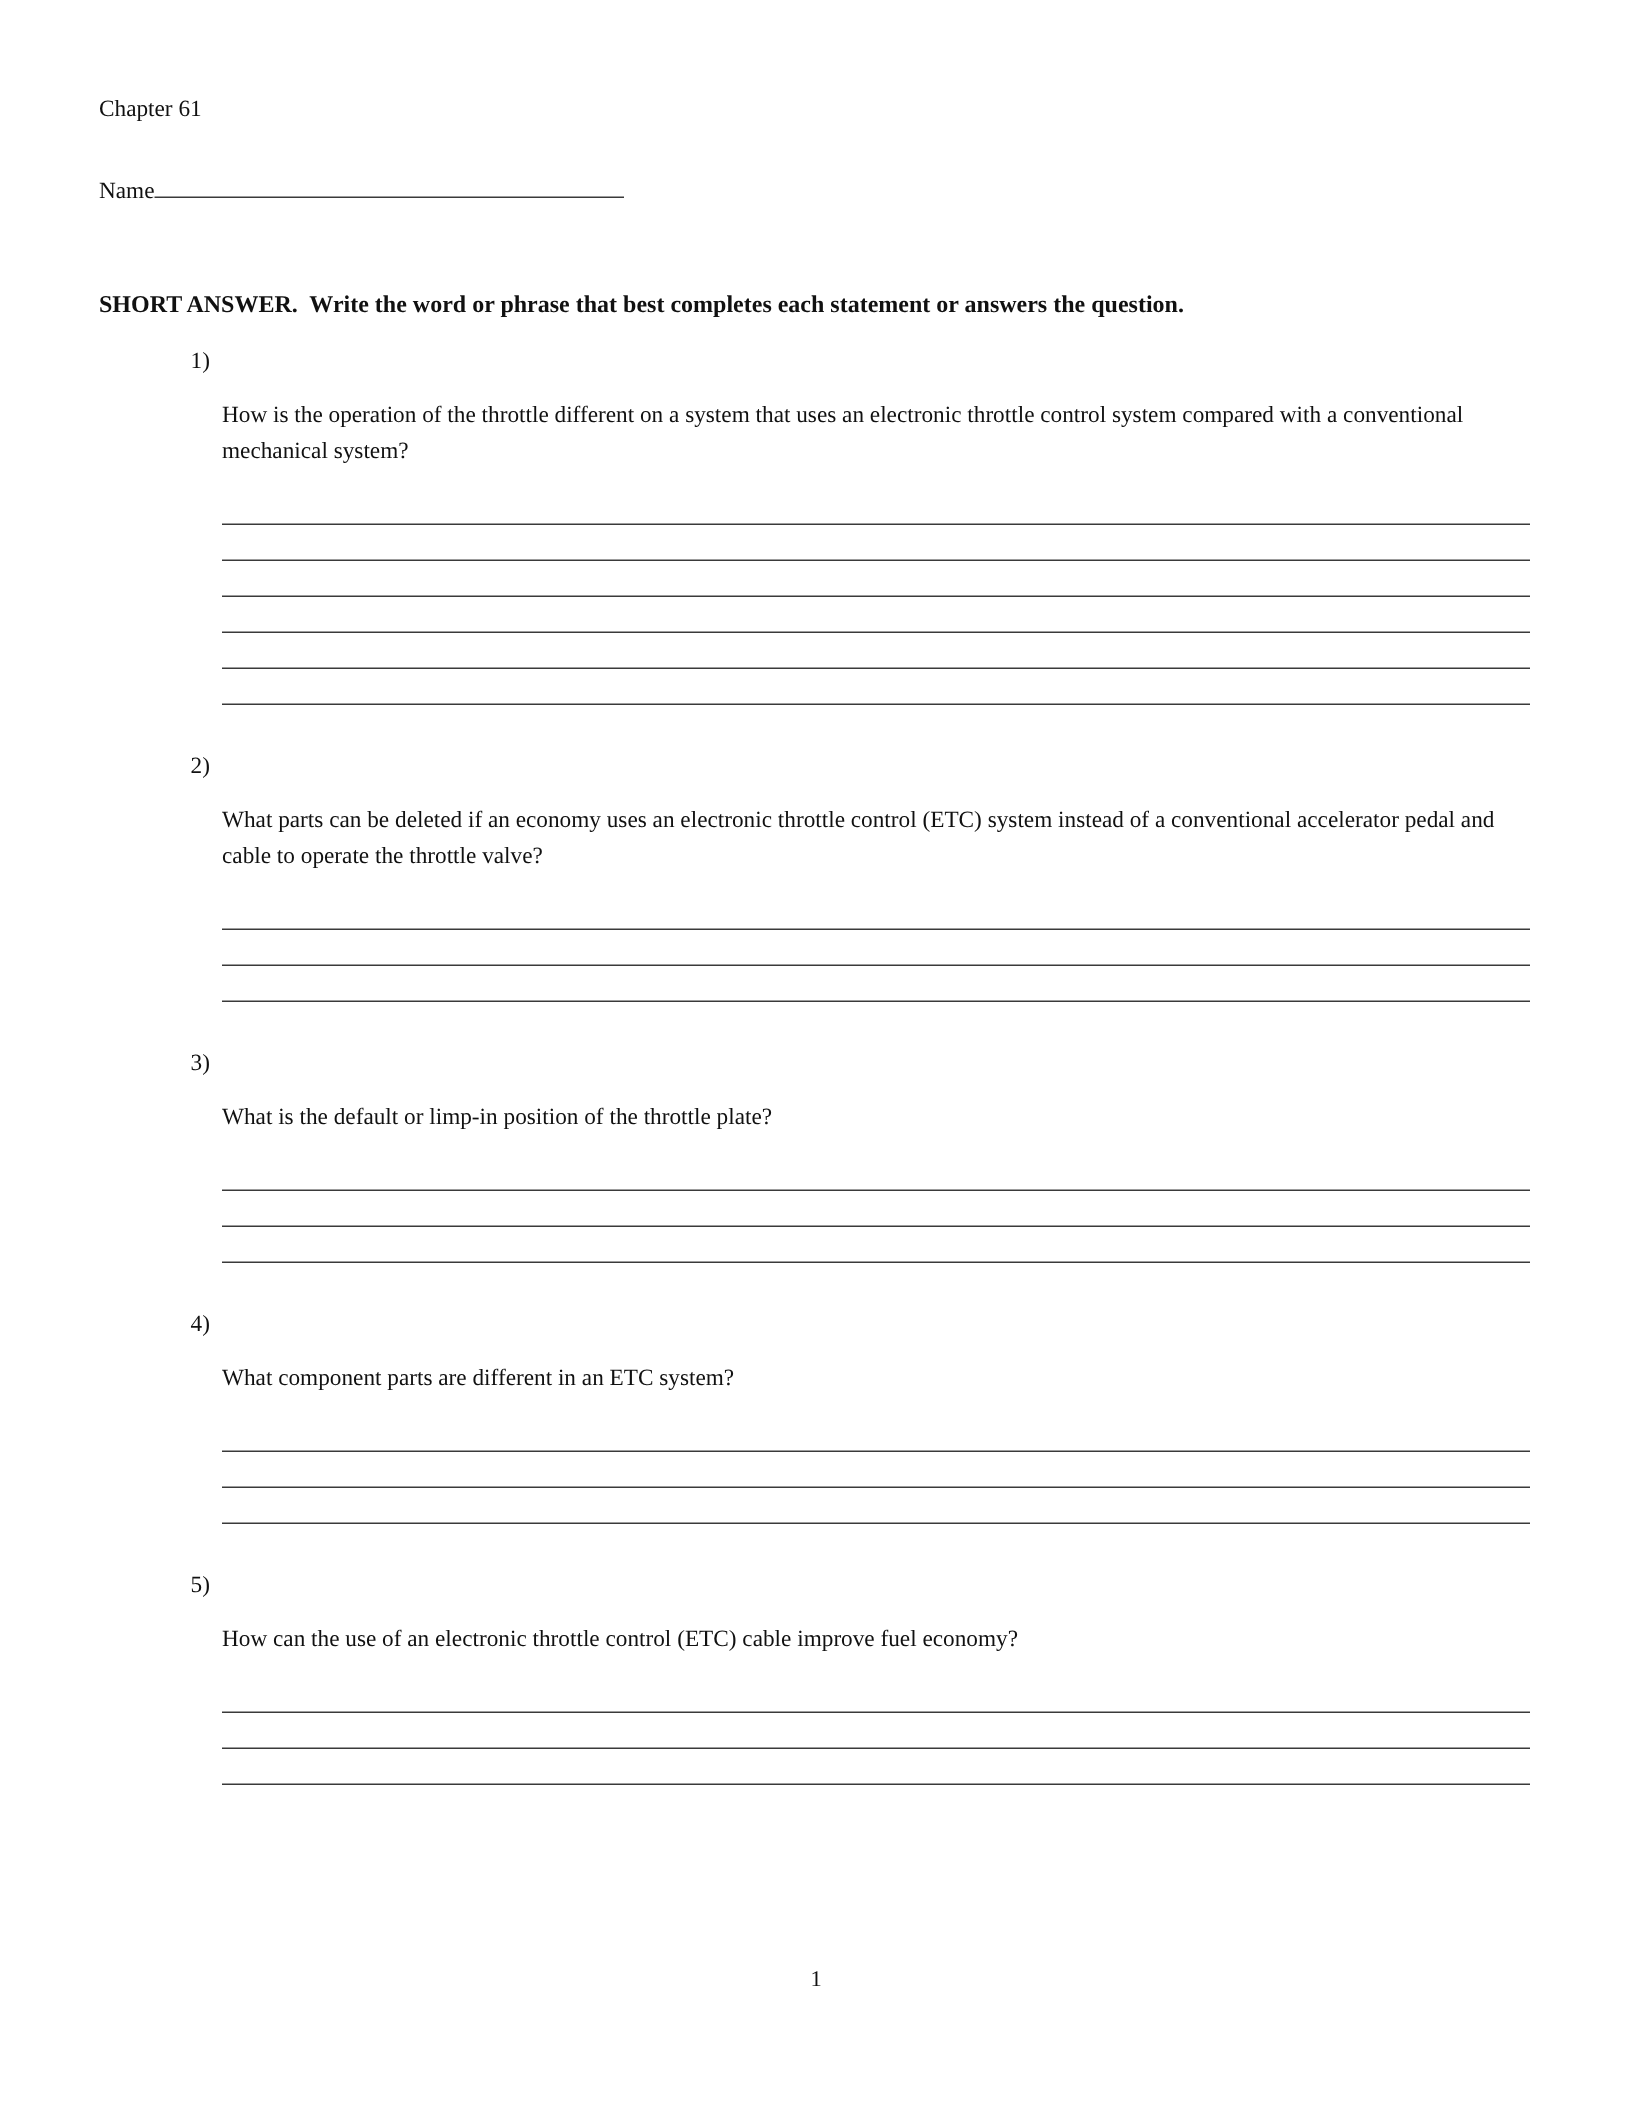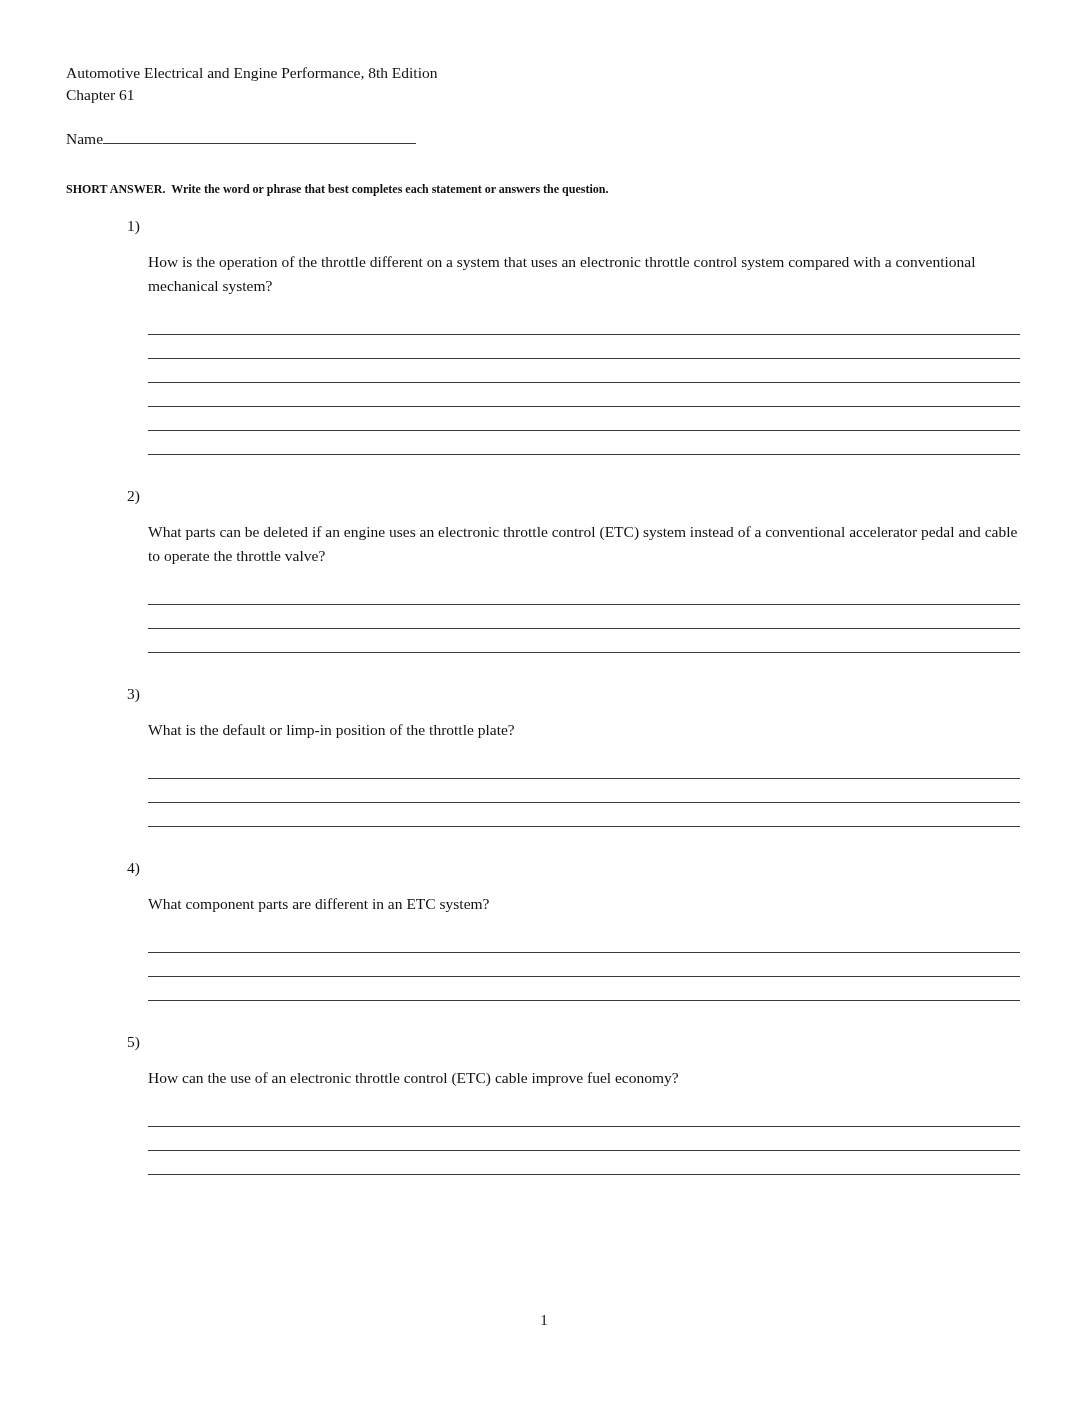--- a/index.html
+++ b/index.html
@@ -11,31 +11,31 @@
   .page {
     position: relative;
     width: 1088px;
     height: 1408px;
     margin: 0 auto;
     background: #ffffff;
     padding: 62px 68px 0 66px;
     overflow: hidden;
   }
   .header { line-height: 22px; font-size: 15.5px; }
-  .name-row { margin-top: 22px; font-size: 15.5px; line-height: 22px; }
+  .name-row { margin-top: 33px; font-size: 15.5px; line-height: 22px; }
   .name-line {
     display: inline-block;
     width: 313px;
     height: 14px;
     border-bottom: 1px solid #3a3a3a;
   }
   .instructions {
-    margin-top: 28px;
+    margin-top: 54px;
     font-weight: bold;
-    font-size: 12px;
+    font-size: 16px;
     line-height: 22px;
     white-space: pre-wrap;
   }
   #questions { margin-top: 14px; }
   .question {
     margin-left: 61px;   
     margin-bottom: 29px;
   }
   .qpara {
     display: flex;
@@ -60,21 +60,20 @@
     text-align: center;
     font-size: 15px;
   }
 </style>
 </head>
 <body>
 
 <div class="page">
 
   <div class="header">
-    <div>Automotive Electrical and Engine Performance, 8th Edition</div>
     <div>Chapter 61</div>
   </div>
 
   <div class="name-row">
     <span>Name</span><span class="name-line"></span>
   </div>
 
   <div class="instructions">SHORT ANSWER.  Write the word or phrase that best completes each statement or answers the question.</div>
 
   <div id="questions">
@@ -88,21 +87,21 @@
           <div class="answer-line"></div>
           <div class="answer-line"></div>
           <div class="answer-line"></div>
           <div class="answer-line"></div>
           <div class="answer-line"></div>
         </div>
       </div>
       <div class="question">
         <div class="qpara">
           <span class="qnum">2)</span>
-          <span class="qtext">What parts can be deleted if an engine uses an electronic throttle control (ETC) system instead of a conventional accelerator pedal and cable to operate the throttle valve?</span>
+          <span class="qtext">What parts can be deleted if an economy uses an electronic throttle control (ETC) system instead of a conventional accelerator pedal and cable to operate the throttle valve?</span>
         </div>
         <div class="answer-lines">
           <div class="answer-line"></div>
           <div class="answer-line"></div>
           <div class="answer-line"></div>
         </div>
       </div>
       <div class="question">
         <div class="qpara">
           <span class="qnum">3)</span>

